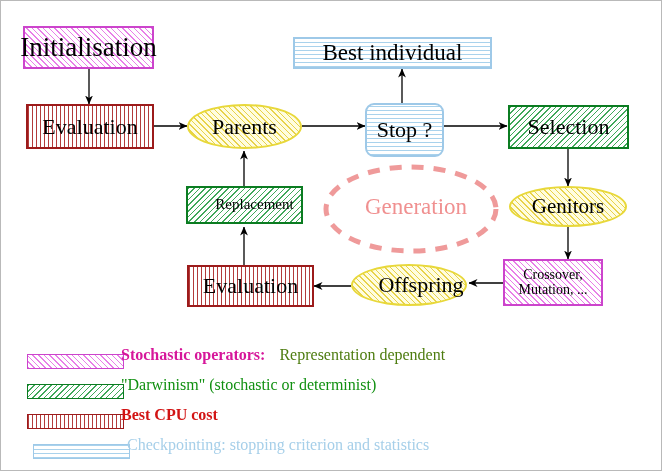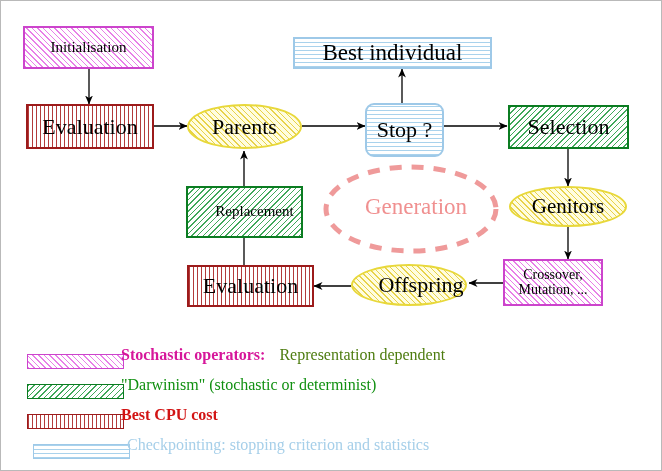--- a/index.html
+++ b/index.html
@@ -102,21 +102,21 @@
   </svg>
 
   <svg style="position:absolute;left:322px;top:164px;width:184px;height:92px;overflow:visible;">
     <ellipse cx="88" cy="44" rx="85" ry="42" fill="none" stroke="#ef9a9a" stroke-width="5" stroke-dasharray="12 10" stroke-linecap="butt"></ellipse>
   </svg>
   <div class="node" style="left:330px;top:186px;width:170px;height:40px;">
     <span class="lbl" style="font-size:23px;color:#f09090;">Generation</span>
   </div>
 
   <div class="node box fill-magenta" style="left:22px;top:25px;width:131px;height:43px;">
-    <span class="lbl" style="font-size:15px;">Initialisation</span>
+    <span class="lbl" style="font-size:27px;">Initialisation</span>
   </div>
 
   <div class="node box fill-red" style="left:25px;top:103px;width:128px;height:45px;">
     <span class="lbl" style="font-size:22px;">Evaluation</span>
   </div>
 
   <div class="node ellipse fill-yellow" style="left:186px;top:103px;width:115px;height:45px;">
     <span class="lbl" style="font-size:22px;">Parents</span>
   </div>
 
@@ -142,21 +142,21 @@
   </div>
 
   <div class="node ellipse fill-yellow" style="left:350px;top:263px;width:116px;height:42px;">
     <span class="lbl" style="font-size:22px;margin-left:24px;">Offspring</span>
   </div>
 
   <div class="node box fill-red" style="left:186px;top:264px;width:127px;height:42px;">
     <span class="lbl" style="font-size:22px;">Evaluation</span>
   </div>
 
-  <div class="node box fill-green" style="left:185px;top:185px;width:117px;height:52px;padding-left:20px;">
+  <div class="node box fill-green" style="left:185px;top:185px;width:117px;height:38px;padding-left:20px;">
     <span class="lbl" style="font-size:15px;">Replacement</span>
   </div>
 
   <div class="legend">
 
     <div class="legend-row" style="top:8px;">
       <div class="swatch fill-magenta" style="top:5px;"></div>
       <div class="legend-text">
         <span class="lt-magenta">Stochastic operators:</span>
         <span class="lt-gold" style="margin-left:10px;">Representation dependent</span>

